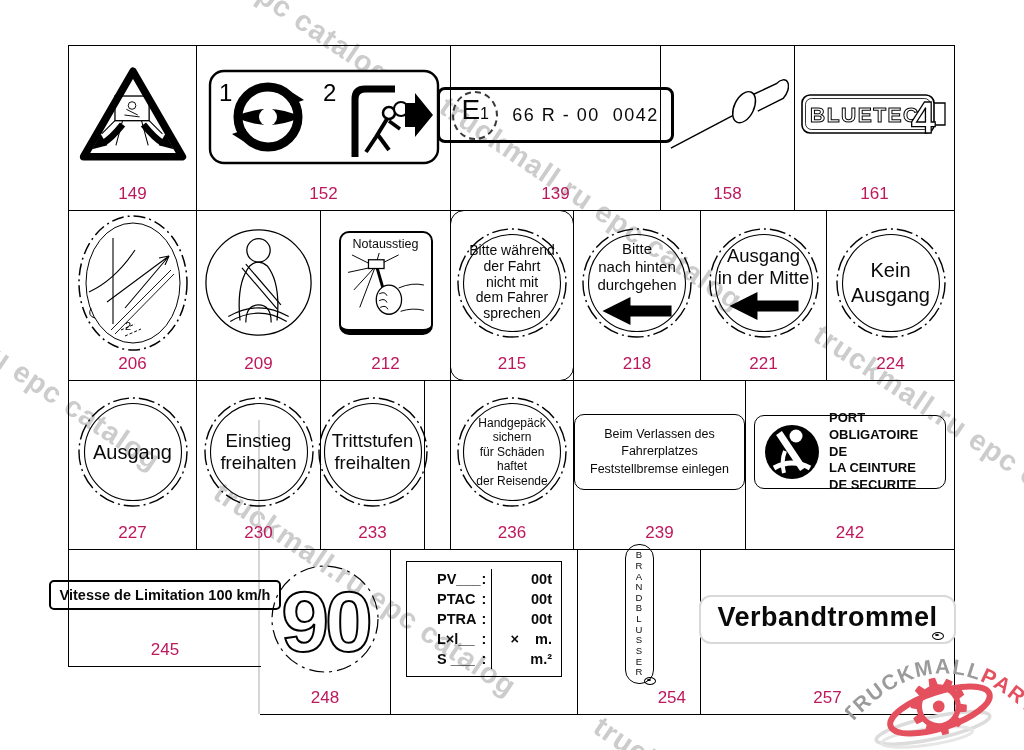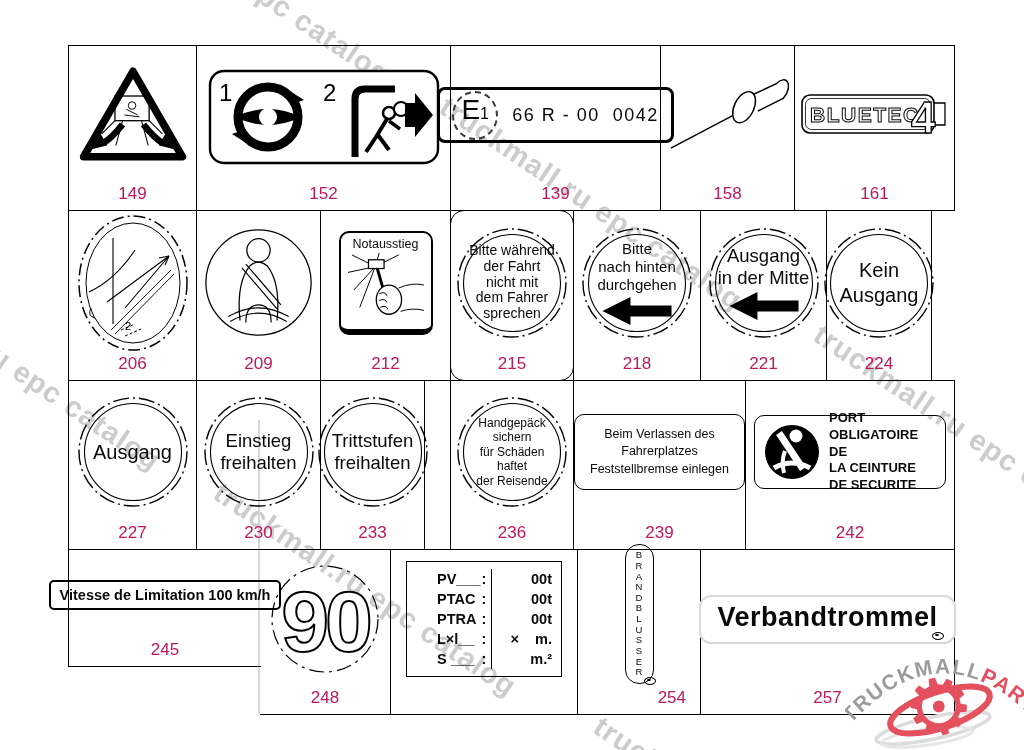--- a/index.html
+++ b/index.html
@@ -231,21 +231,21 @@
         <div class="sign-text t221">Ausgang
 in der Mitte</div>
         <svg class="arrow-svg" viewBox="0 0 74 30">
           <polygon points="0,15 30,0 30,9 74,9 74,21 30,21 30,30" fill="#000"></polygon>
         </svg>
       </div>
     </div>
     <div class="num">221</div>
   </div>
 
-  <div class="cell" style="left:826px;top:210px;width:106px;height:171px;">
+  <div class="cell" style="left:826px;top:210px;width:129px;height:171px;">
     <div class="sign">
       <svg class="ring" viewBox="0 0 112 112">
           <circle class="ring-outer" cx="56" cy="56" r="54"></circle>
           <circle class="ring-inner" cx="56" cy="56" r="48.5"></circle>
         </svg>
       <div class="sign-body">
           <div class="sign-text t224">Kein
 Ausgang</div>
         </div>
     </div>

